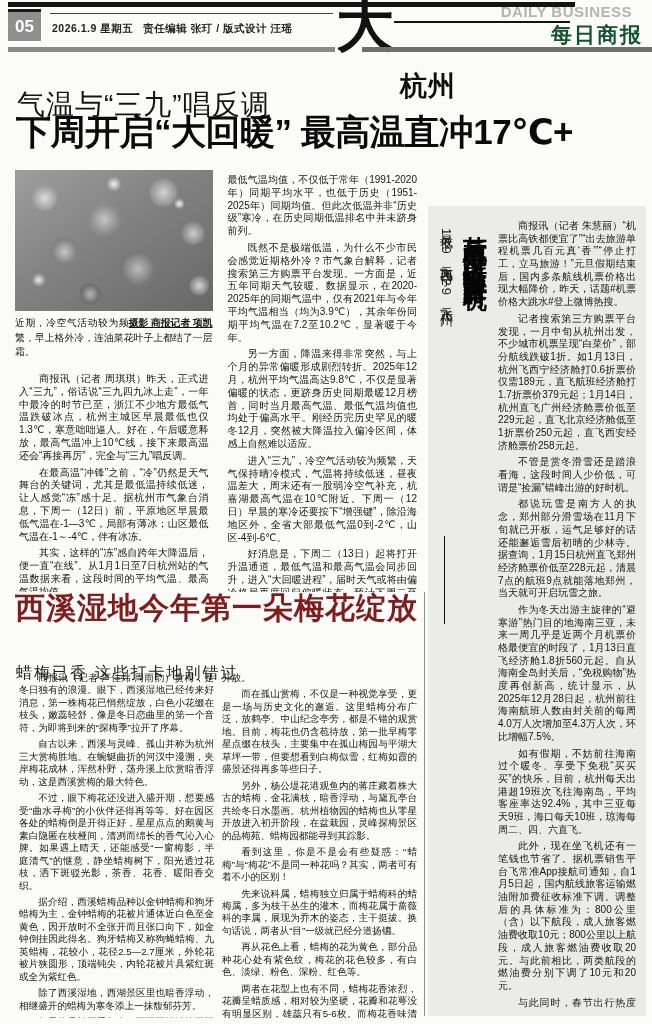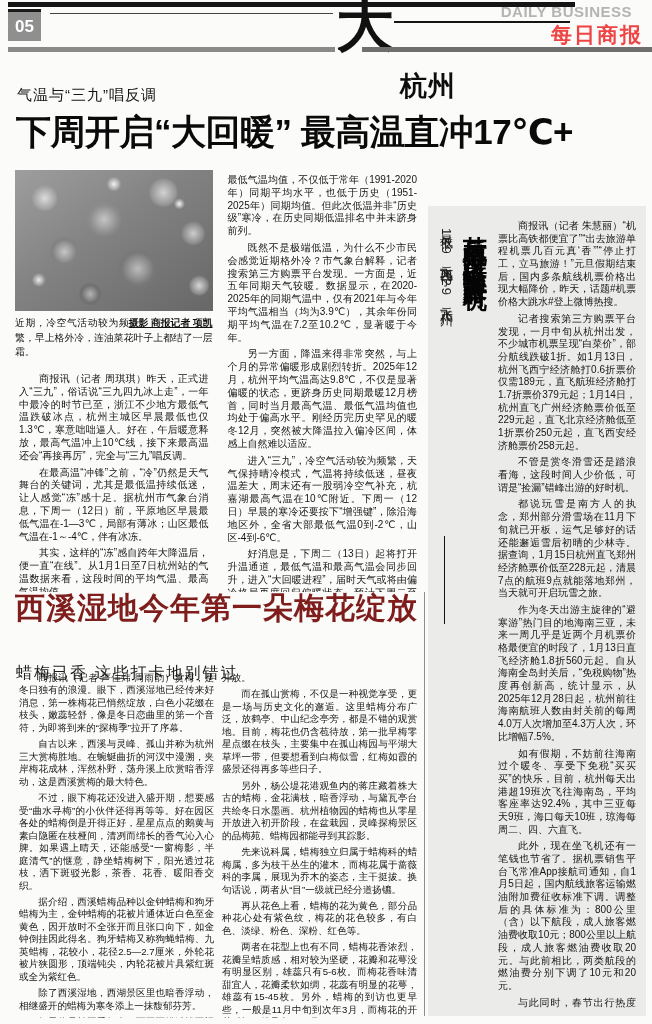--- a/index.html
+++ b/index.html
@@ -13,24 +13,24 @@
           color:#fff;font-size:17px;font-weight:bold;text-align:center;line-height:29px;}
   .hdr-thinrule{position:absolute;top:13px;left:50px;width:283px;height:1px;background:#444;}
   .dateline{position:absolute;top:22px;left:52px;font-size:10.5px;font-weight:bold;color:#222;letter-spacing:.5px;white-space:nowrap;}
   .dateline .sep{display:inline-block;width:10px;}
   .hdr-thickrule-l{position:absolute;top:47px;left:8px;width:327px;height:5px;background:#8a8a8a;}
   .hdr-thickrule-r{position:absolute;top:47px;left:362px;width:290px;height:5px;background:#6f6f6f;}
   .big-da{position:absolute;top:-4px;left:336px;font-family:"DejaVu Serif",serif;font-size:58px;font-weight:900;color:#111;line-height:1;}
   .hdr-centerrule{position:absolute;top:21px;left:394px;width:176px;height:2px;background:#141414;}
   .city{position:absolute;top:24px;left:400px;font-size:27px;font-weight:900;color:#0d0d0d;letter-spacing:1px;margin-top:44px;}
   .brand-en{position:absolute;top:3px;right:20px;font-size:15px;font-weight:bold;color:#b4b4b4;letter-spacing:.5px;}
-  .brand-cn{position:absolute;top:21px;right:9px;font-size:21px;font-weight:900;color:#ef4444;letter-spacing:2px;}
+  .brand-cn{position:absolute;top:21px;right:9px;font-size:21px;font-weight:900;color:#14532d;letter-spacing:2px;}
 
   
-  .kicker{position:absolute;top:86px;left:17px;font-size:15px;color:#141414;letter-spacing:1px;}
+  .kicker{position:absolute;top:86px;left:17px;font-size:28px;color:#141414;letter-spacing:1px;}
   .main-headline{position:absolute;top:109px;left:16px;font-size:35px;font-weight:900;color:#0a0a0a;letter-spacing:-.5px;white-space:nowrap;}
 
   .weather-cols{position:absolute;top:170px;left:15px;width:406px;height:422px;display:flex;gap:11px;overflow:hidden;}
   .wcol{flex:1;min-width:0;}
   .photo{width:100%;height:141px;background-color:#8f8f8f;
     background-image:
       radial-gradient(circle 10px at 50% 10%, #f2f2f2, rgba(255,255,255,0) 75%),
       radial-gradient(circle 7px at 83% 24%, #f5f5f5, rgba(255,255,255,0) 80%),
       radial-gradient(circle 9px at 12% 78%, #ececec, rgba(255,255,255,0) 78%),
       radial-gradient(circle 18px at 15% 20%, #dcdcdc, #a3a3a3 60%, rgba(0,0,0,0) 75%),
@@ -69,20 +69,23 @@
 </style>
 </head>
 <body>
 
 <div class="page">
 
   <div class="hdr">
     <div class="topbar"></div>
     <div class="pageno">05</div>
     <div class="hdr-thinrule"></div>
+    <div class="dateline">
+      <span>2026.1.9 星期五</span><span class="sep"></span><span>责任编辑 张玎 / 版式设计 汪瑶</span>
+    </div>
     <div class="hdr-thickrule-l"></div>
     <div class="big-da">大</div>
     <div class="hdr-centerrule"></div>
     <div class="city">杭州</div>
     <div class="brand-en">DAILY BUSINESS</div>
     <div class="brand-cn">每日商报</div>
     <div class="hdr-thickrule-r"></div>
   </div>
 
   <div class="kicker">气温与“三九”唱反调</div>
@@ -140,20 +143,21 @@
           <p>据介绍，西溪蜡梅品种以金钟蜡梅和狗牙蜡梅为主，金钟蜡梅的花被片通体近白色至金黄色，因开放时不全张开而且张口向下，如金钟倒挂因此得名。狗牙蜡梅又称狗蝇蜡梅、九英蜡梅，花较小，花径2.5—2.7厘米，外轮花被片狭圆形，顶端钝尖，内轮花被片具紫红斑或全为紫红色。</p>
           <p>除了西溪湿地，西湖景区里也暗香浮动，相继盛开的蜡梅为寒冬添上一抹馥郁芬芳。</p>
           <p>如果你是拍照爱好者，可不要错过钱王祠里的“顶流”蜡梅，它就在进门右侧，背靠红墙，淡黄色的花瓣与红色的墙体形成鲜明的视觉对比，构成了独有的“红墙蜡梅”景观，目前已如期</p>
         </div>
     </div>
     <div class="pcol">
       <div class="bodytext cont">
           <p>开放。</p>
           <p>而在孤山赏梅，不仅是一种视觉享受，更是一场与历史文化的邂逅。这里蜡梅分布广泛，放鹤亭、中山纪念亭旁，都是不错的观赏地。目前，梅花也仍含苞待放，第一批早梅零星点缀在枝头，主要集中在孤山梅园与平湖大草坪一带，但要想看到白梅似雪，红梅如霞的盛景还得再多等些日子。</p>
           <p>另外，杨公堤花港观鱼内的蒋庄藏着株大古的蜡梅，金花满枝，暗香浮动，与黛瓦亭台共绘冬日水墨画。杭州植物园的蜡梅也从零星开放进入初开阶段，在盆栽园，灵峰探梅景区的品梅苑、蜡梅园都能寻到其踪影。</p>
+          <p>看到这里，你是不是会有些疑惑：“蜡梅”与“梅花”不是同一种花吗？其实，两者可有着不小的区别！</p>
           <p>先来说科属，蜡梅独立归属于蜡梅科的蜡梅属，多为枝干丛生的灌木，而梅花属于蔷薇科的李属，展现为乔木的姿态，主干挺拔。换句话说，两者从“目”一级就已经分道扬镳。</p>
           <p>再从花色上看，蜡梅的花为黄色，部分品种花心处有紫色纹，梅花的花色较多，有白色、淡绿、粉色、深粉、红色等。</p>
           <p>两者在花型上也有不同，蜡梅花香浓烈，花瓣呈蜡质感，相对较为坚硬，花瓣和花萼没有明显区别，雄蕊只有5-6枚。而梅花香味清甜宜人，花瓣柔软如绸，花蕊有明显的花萼，雄蕊有15-45枚。另外，蜡梅的到访也更早些，一般是11月中旬到次年3月，而梅花的开花时间一般是在2、3月。</p>
         </div>
     </div>
   </div>
 
 </div>
 
 </body></html>

